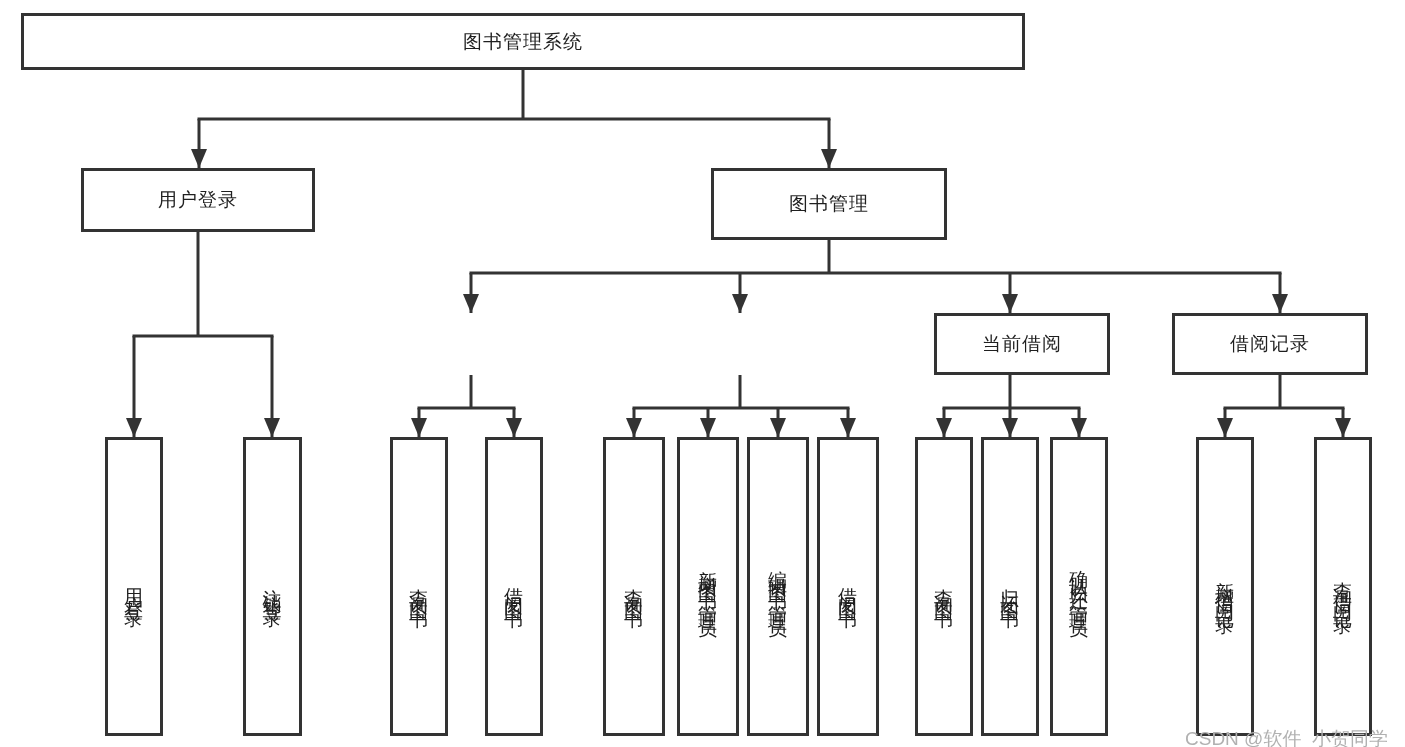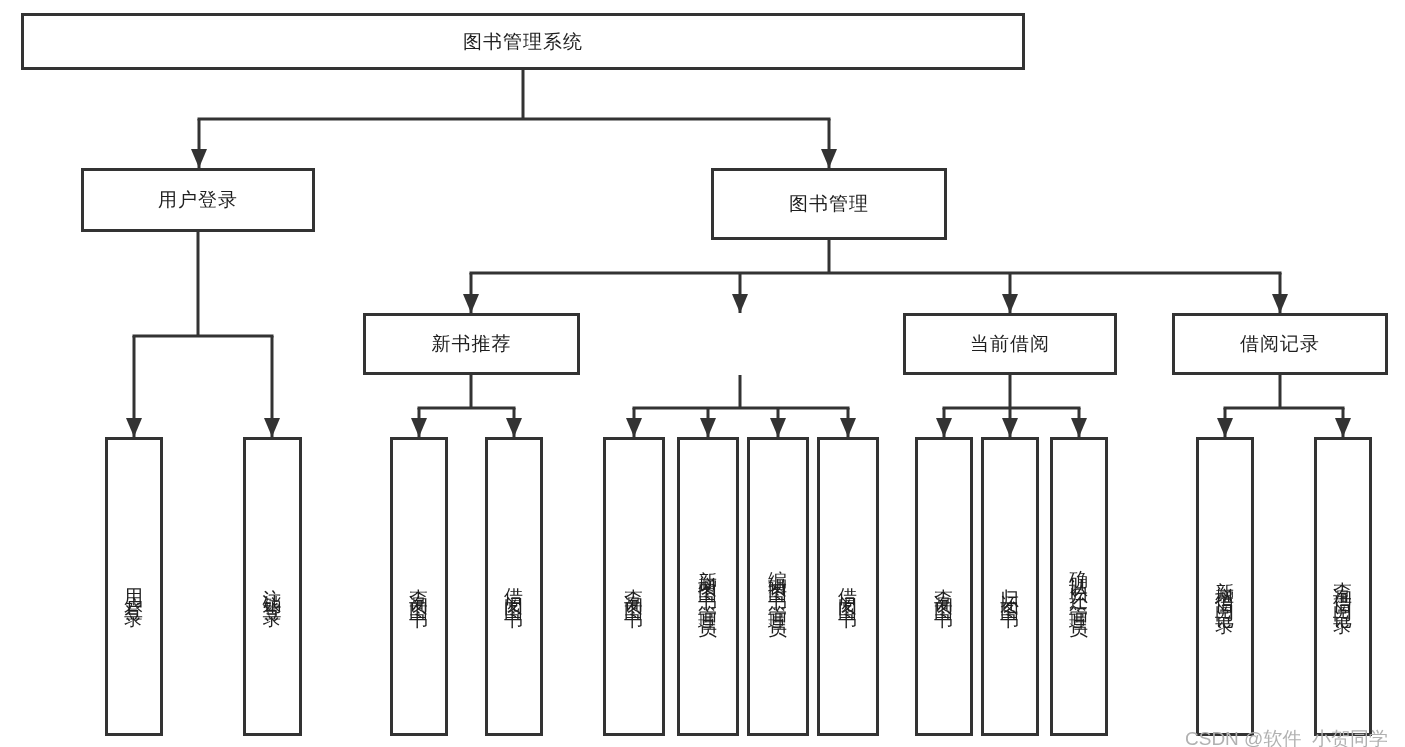--- a/index.html
+++ b/index.html
@@ -87,27 +87,24 @@
     <span>图书管理系统</span>
   </div>
 
   <div class="box h" style="left:81px;top:168px;width:234px;height:64px">
     <span>用户登录</span>
   </div>
   <div class="box h" style="left:711px;top:168px;width:236px;height:72px">
     <span>图书管理</span>
   </div>
 
-  <div class="box h" style="left:363px;top:313px;width:217px;height:62px">
-    <span>新书推荐</span>
-  </div>
-  <div class="box h" style="left:903px;top:313px;width:214px;height:62px">
+  <div class="box h" style="left:934px;top:313px;width:176px;height:62px">
     <span>当前借阅</span>
   </div>
-  <div class="box h" style="left:1172px;top:313px;width:216px;height:62px">
+  <div class="box h" style="left:1172px;top:313px;width:196px;height:62px">
     <span>借阅记录</span>
   </div>
 
   <div class="box v" style="left:105px;top:437px;width:58px;height:299px">
     <span>用户登录</span>
   </div>
   <div class="box v" style="left:243px;top:437px;width:59px;height:299px">
     <span>注销登录</span>
   </div>
 

